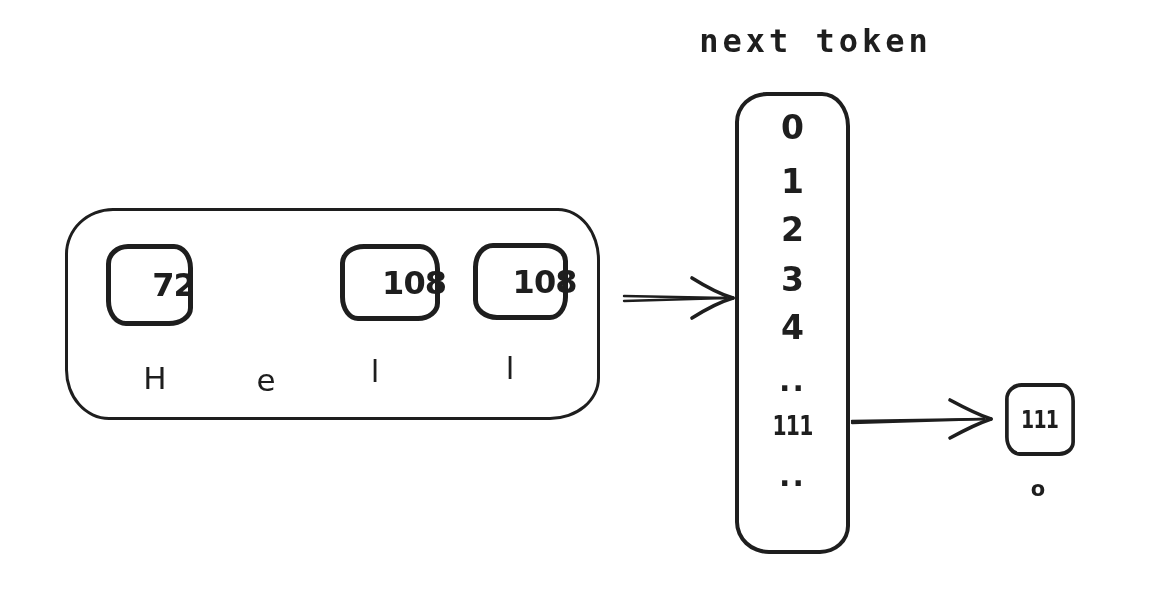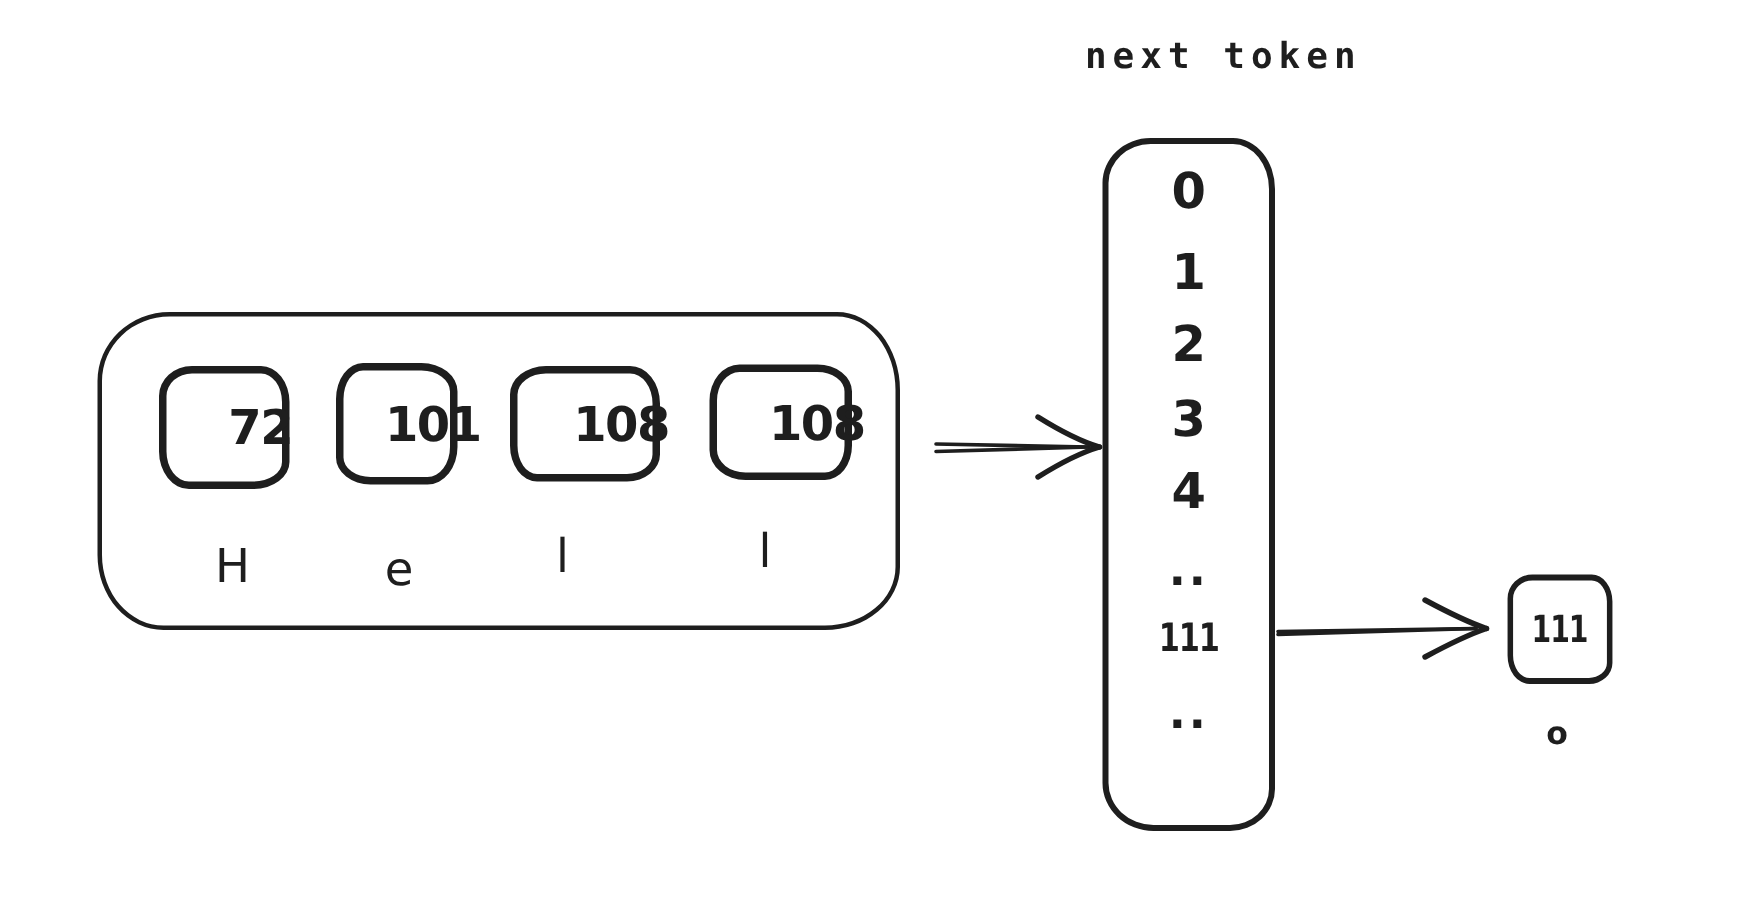--- a/index.html
+++ b/index.html
@@ -41,21 +41,21 @@
   
   .arrow-svg { position: absolute; overflow: visible; }
   .arrow-svg path { fill: none; stroke: var(--ink); stroke-linecap: round; }
   .arrow-line { stroke-width: 2.4; }
   .arrow-head { stroke-width: 3.6; }
 
   
   .vocab-label {
     left: 698px; top: 25px; width: 235px; text-align: center;
     font-family: "DejaVu Sans Mono", monospace;
-    font-size: 24px; font-weight: 600; letter-spacing: 4px; line-height: 1;
+    font-size: 32px; font-weight: 600; letter-spacing: 4px; line-height: 1;
     white-space: nowrap;
   }
   .vocab-box {
     left: 735px; top: 92px; width: 115px; height: 462px;
     border: 4.5px solid var(--ink);
     border-radius: 32px 28px 30px 34px / 30px 34px 28px 32px;
     background: var(--bg);
   }
   .vocab-item {
     position: absolute; left: 0; width: 100%; text-align: center;
@@ -84,23 +84,20 @@
     left: 1018px; top: 479px; width: 40px; text-align: center;
     font-size: 21px; font-weight: 700; line-height: 1;
   }
 </style>
 </head>
 <body>
 
 <div class="abs input-container">
   <div class="token-box tb1">
     <span>72</span>
-  </div>
-  <div class="token-box tb2">
-    <span>101</span>
   </div>
   <div class="token-box tb3">
     <span>108</span>
   </div>
   <div class="token-box tb4">
     <span>108</span>
   </div>
   <div class="char ch1">H</div>
   <div class="char ch2">e</div>
   <div class="char ch3">l</div>

